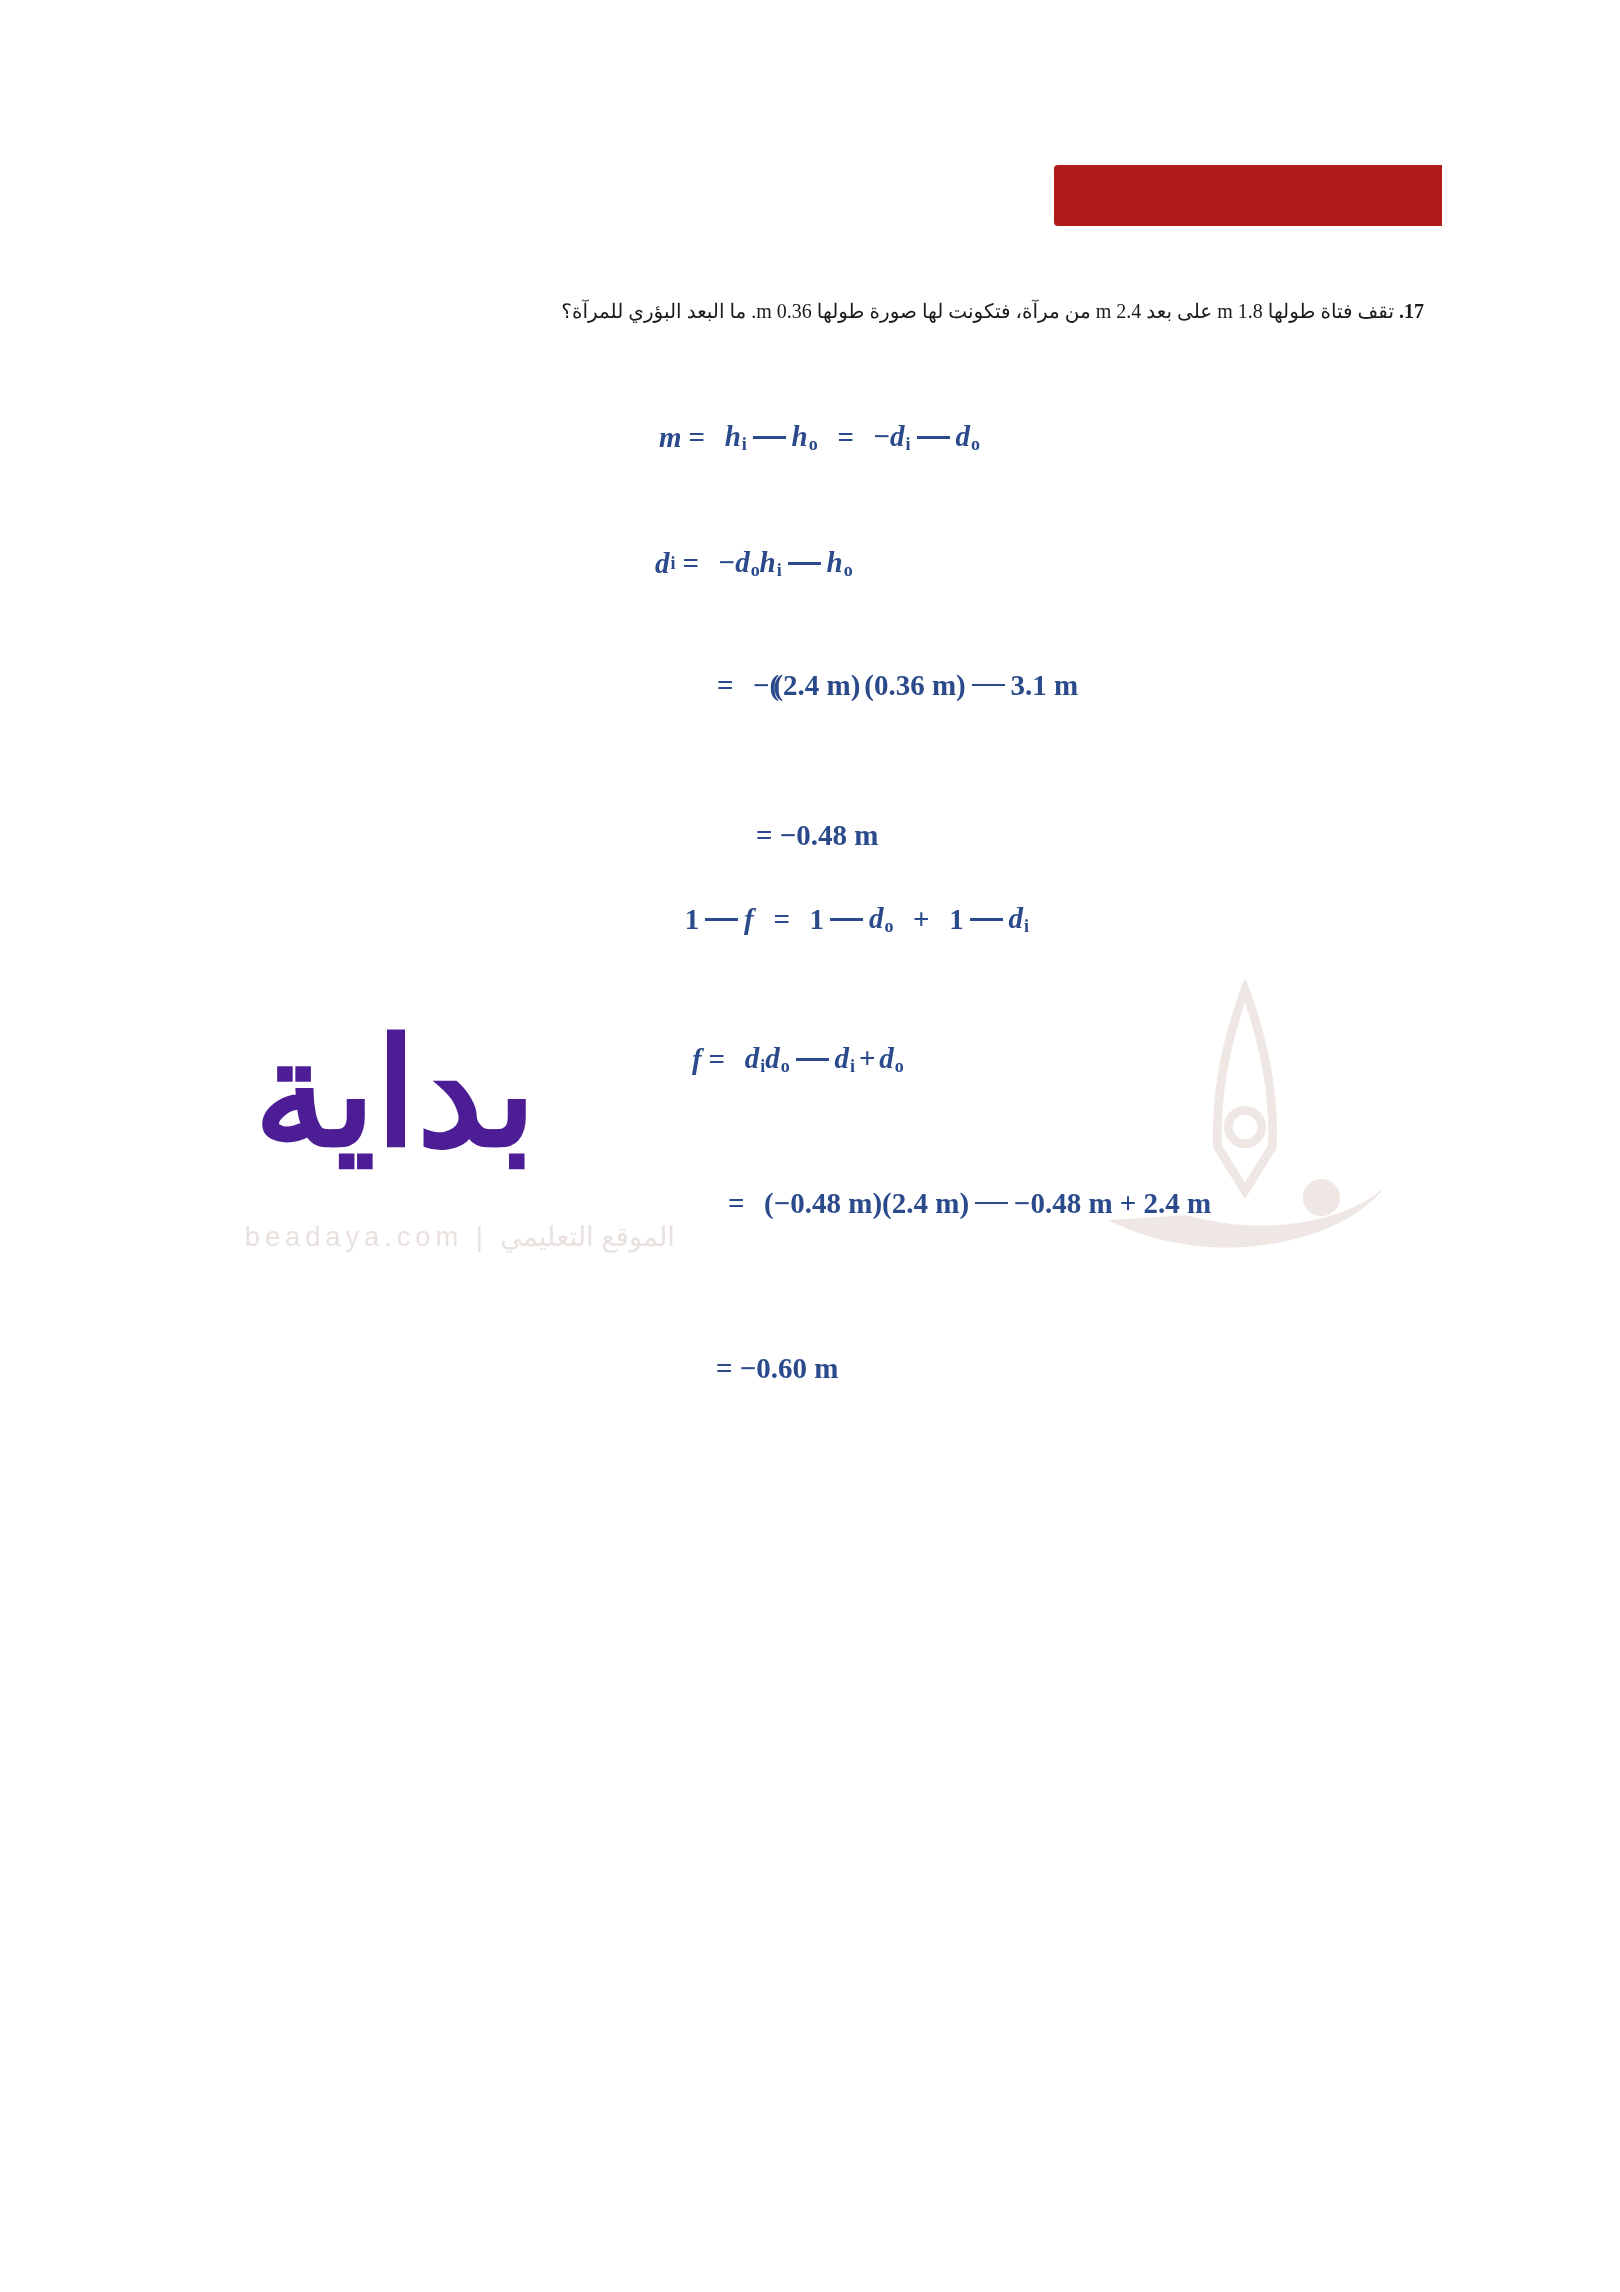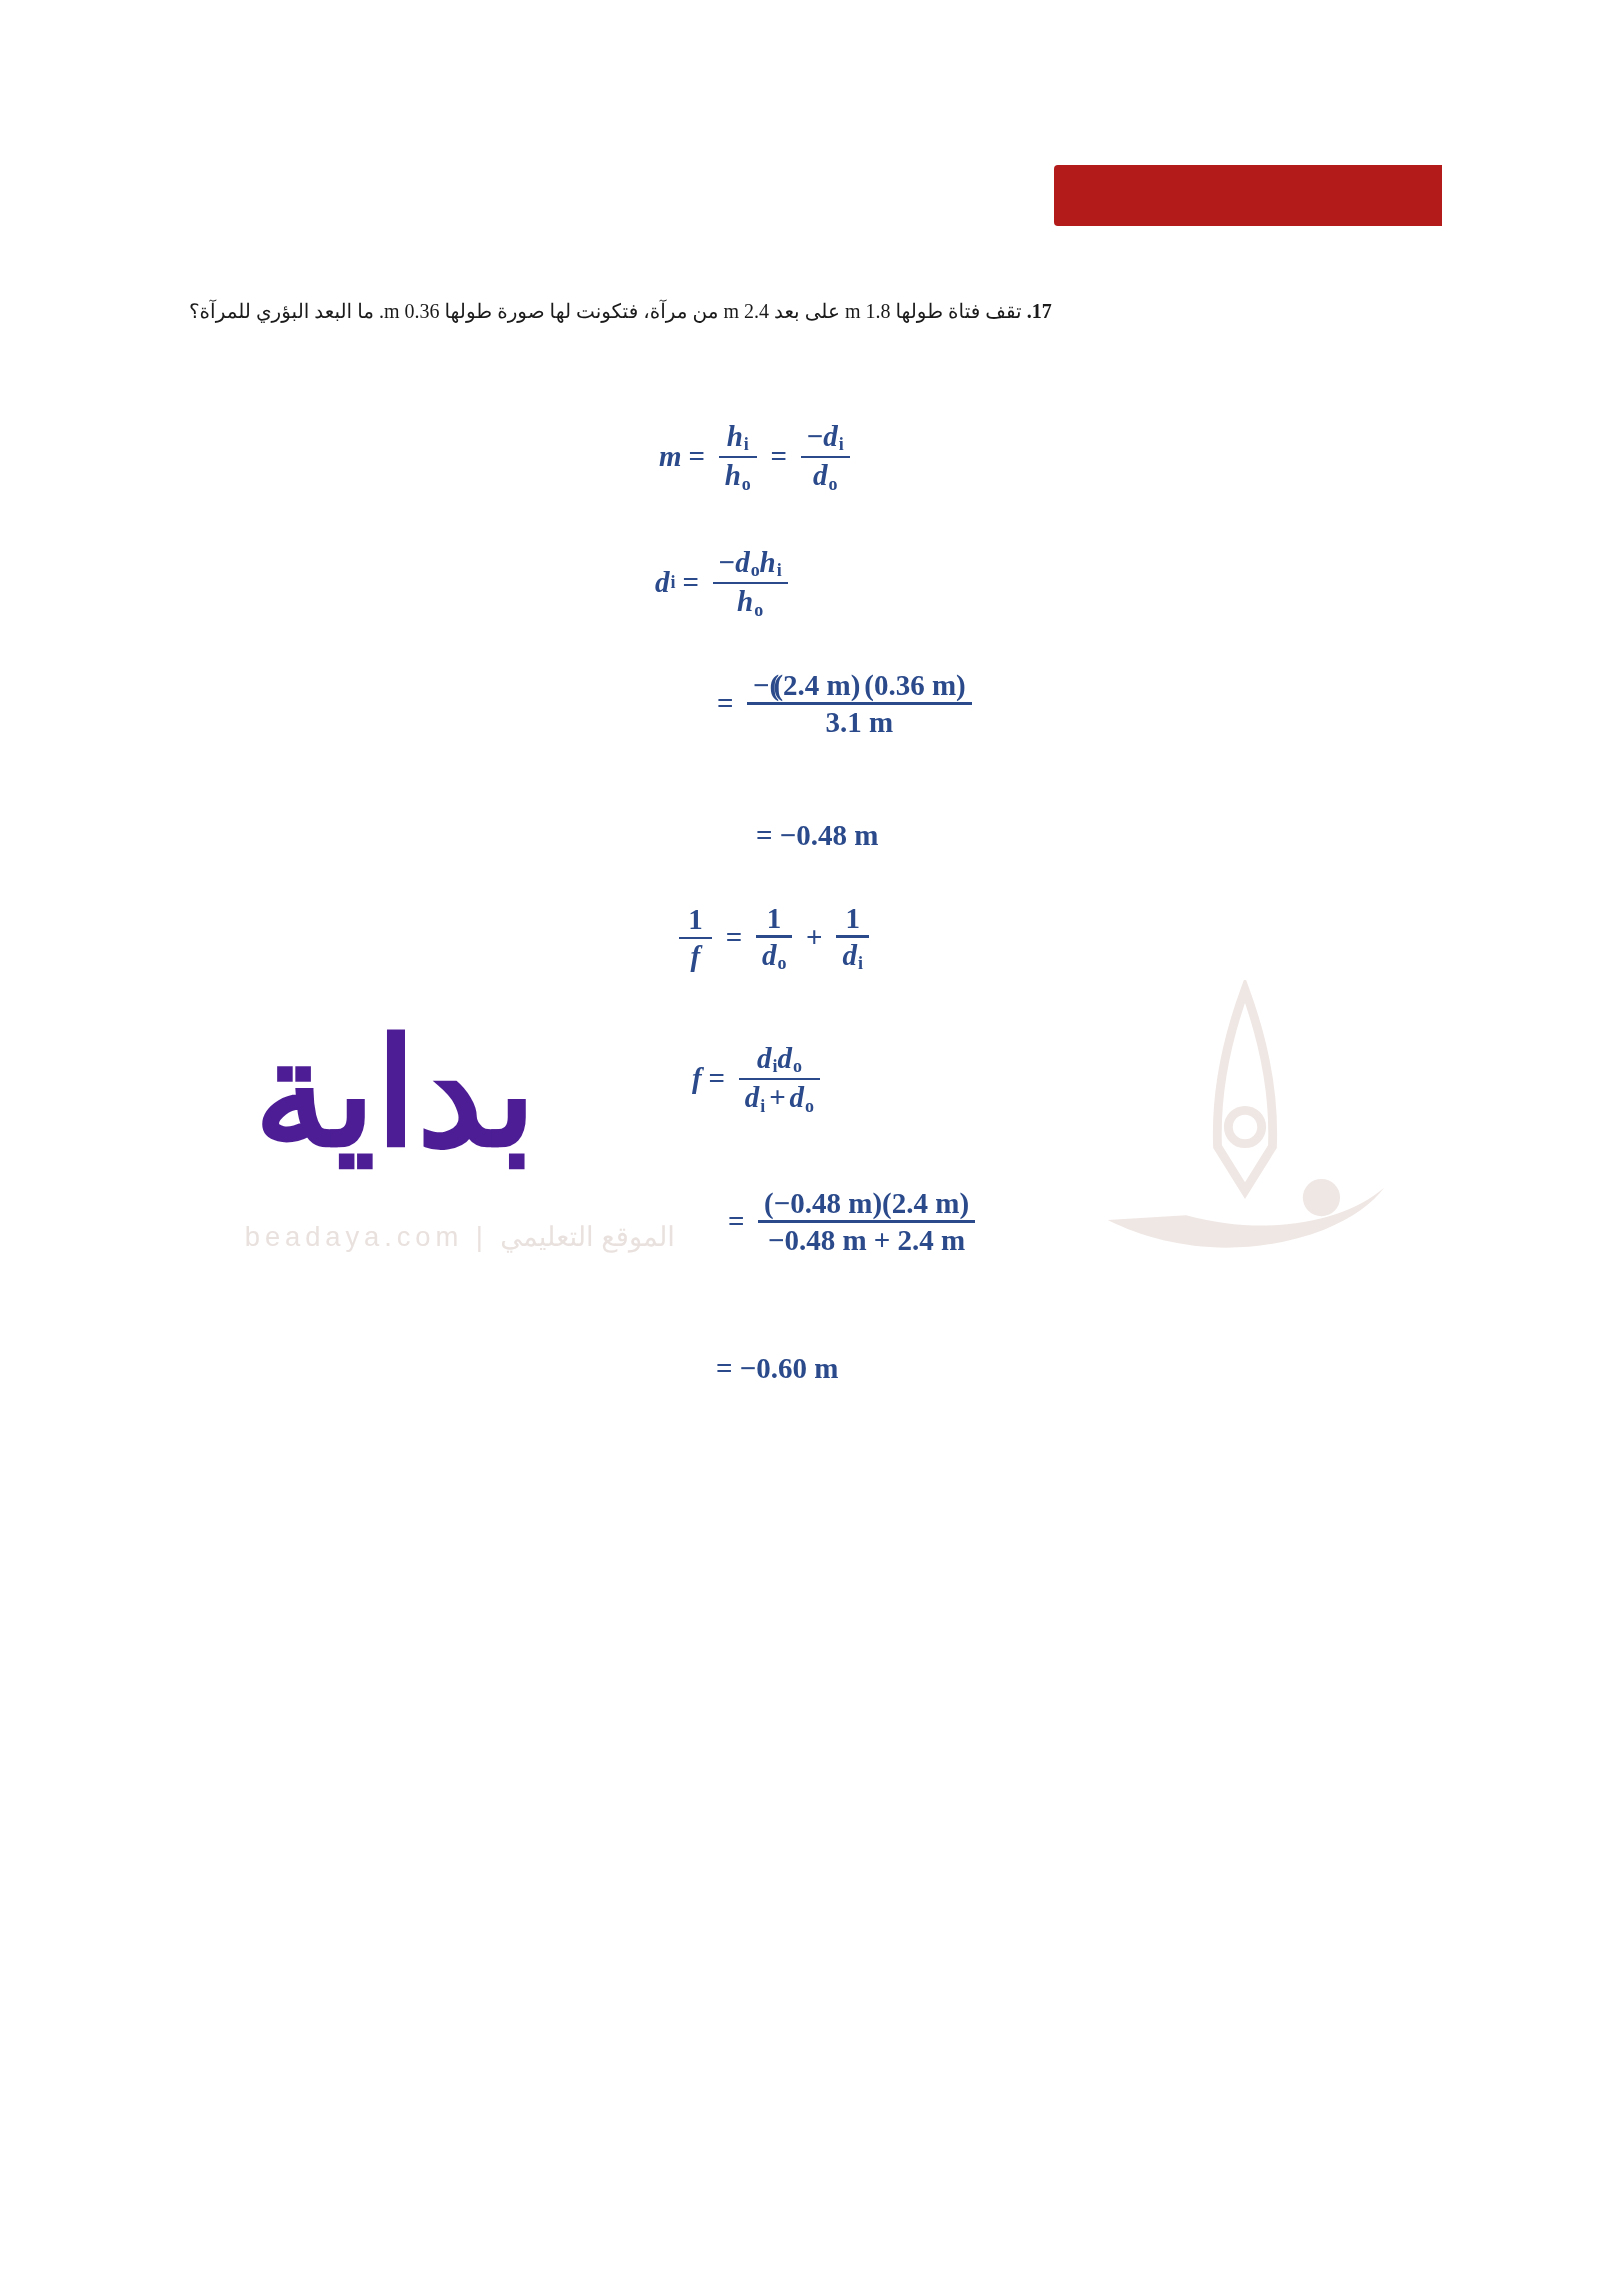--- a/index.html
+++ b/index.html
@@ -62,21 +62,21 @@
     border-right: 15.7px solid #e8a81c;
     filter: drop-shadow(0 1px 0 rgba(0,0,0,0.35));
   }
 
   
   .question {
     position: absolute;
     top: 296px;
     right: 196px;
     width: 1235px;
-    text-align: left;
+    text-align: right;
     direction: rtl;
     font-family: "Liberation Serif", serif;
     font-size: 20px;
     color: #1b1b1b;
     line-height: 1.5;
   }
   .question .num { font-weight: bold; }
 
   
   .math-area {
@@ -93,21 +93,20 @@
     display: flex;
     align-items: center;
     font-size: 29px;
     font-weight: bold;
     font-style: italic;
     color: #2b4a8b;
     white-space: nowrap;
   }
   .frac {
     display: inline-flex;
-    flex-direction: column;
     align-items: center;
     justify-content: center;
     vertical-align: middle;
     margin: 0 6.9px;
   }
   .frac .num-part,
   .frac .den-part {
     padding: 1px 5.9px;
     line-height: 1.12;
     text-align: center;

